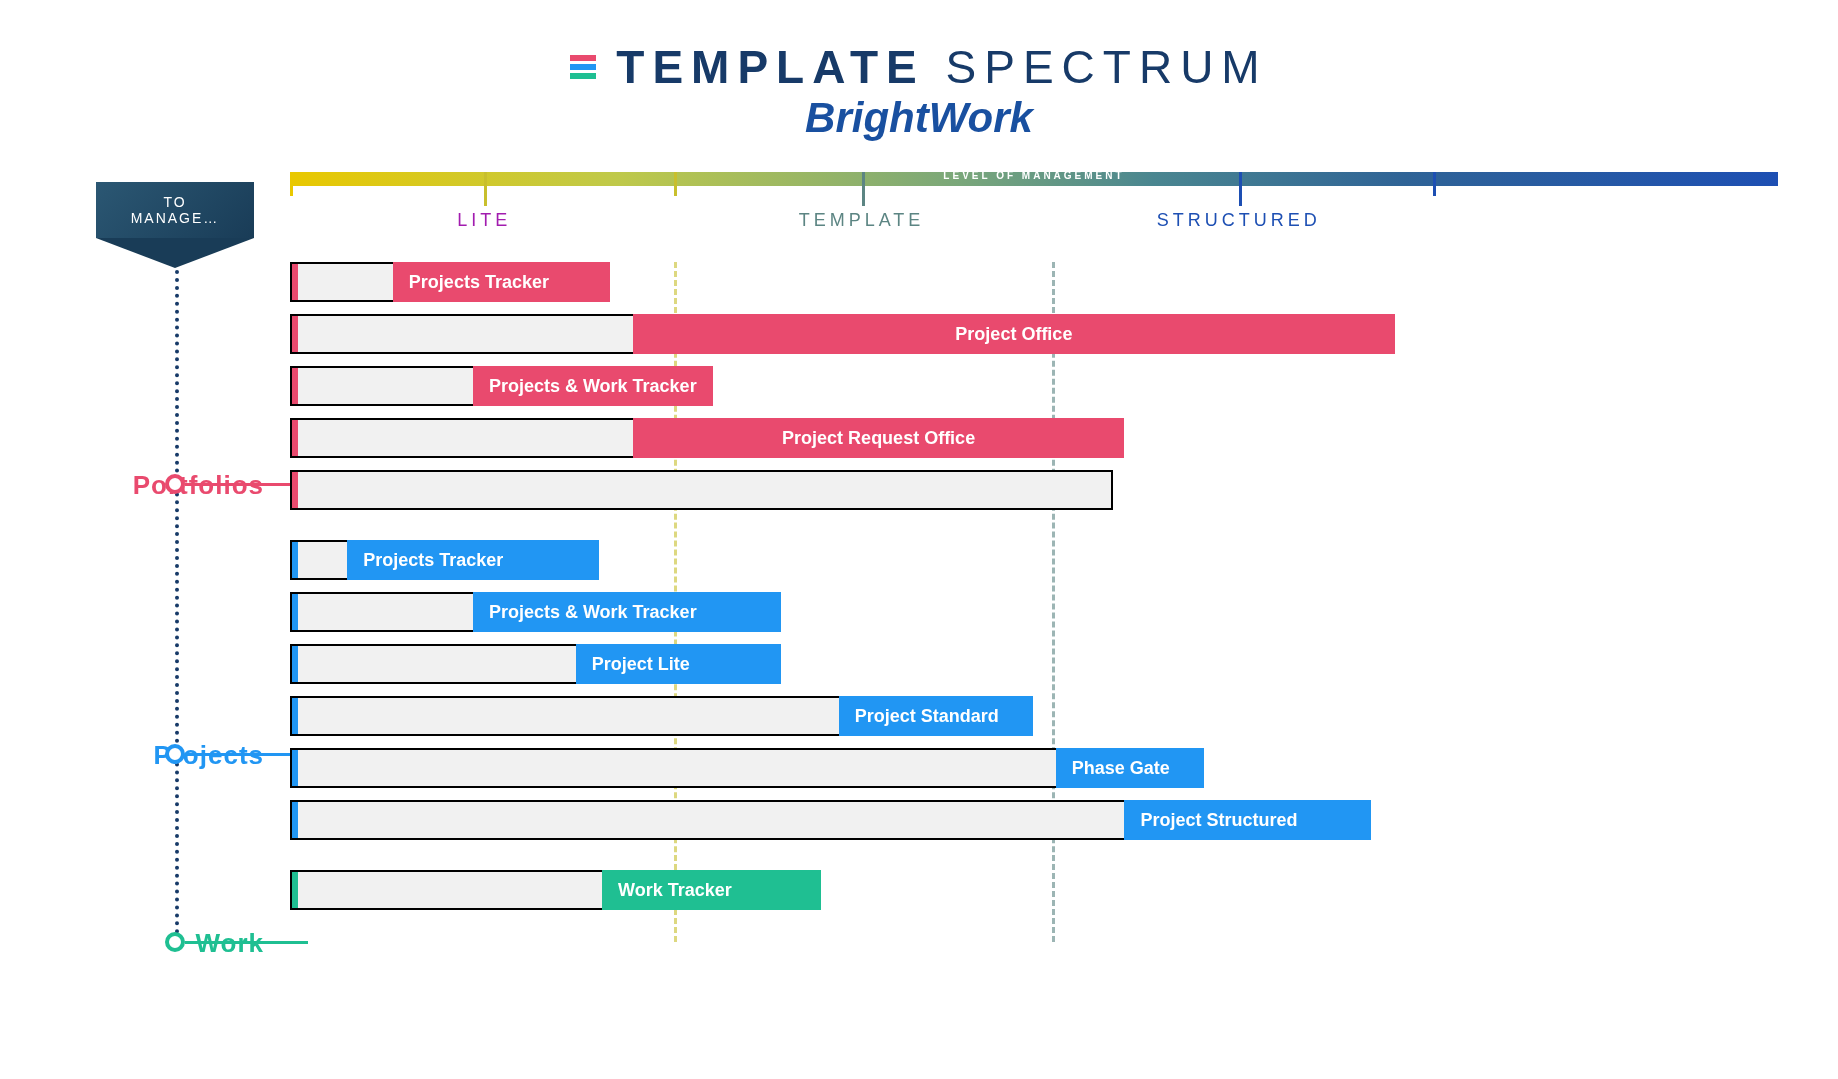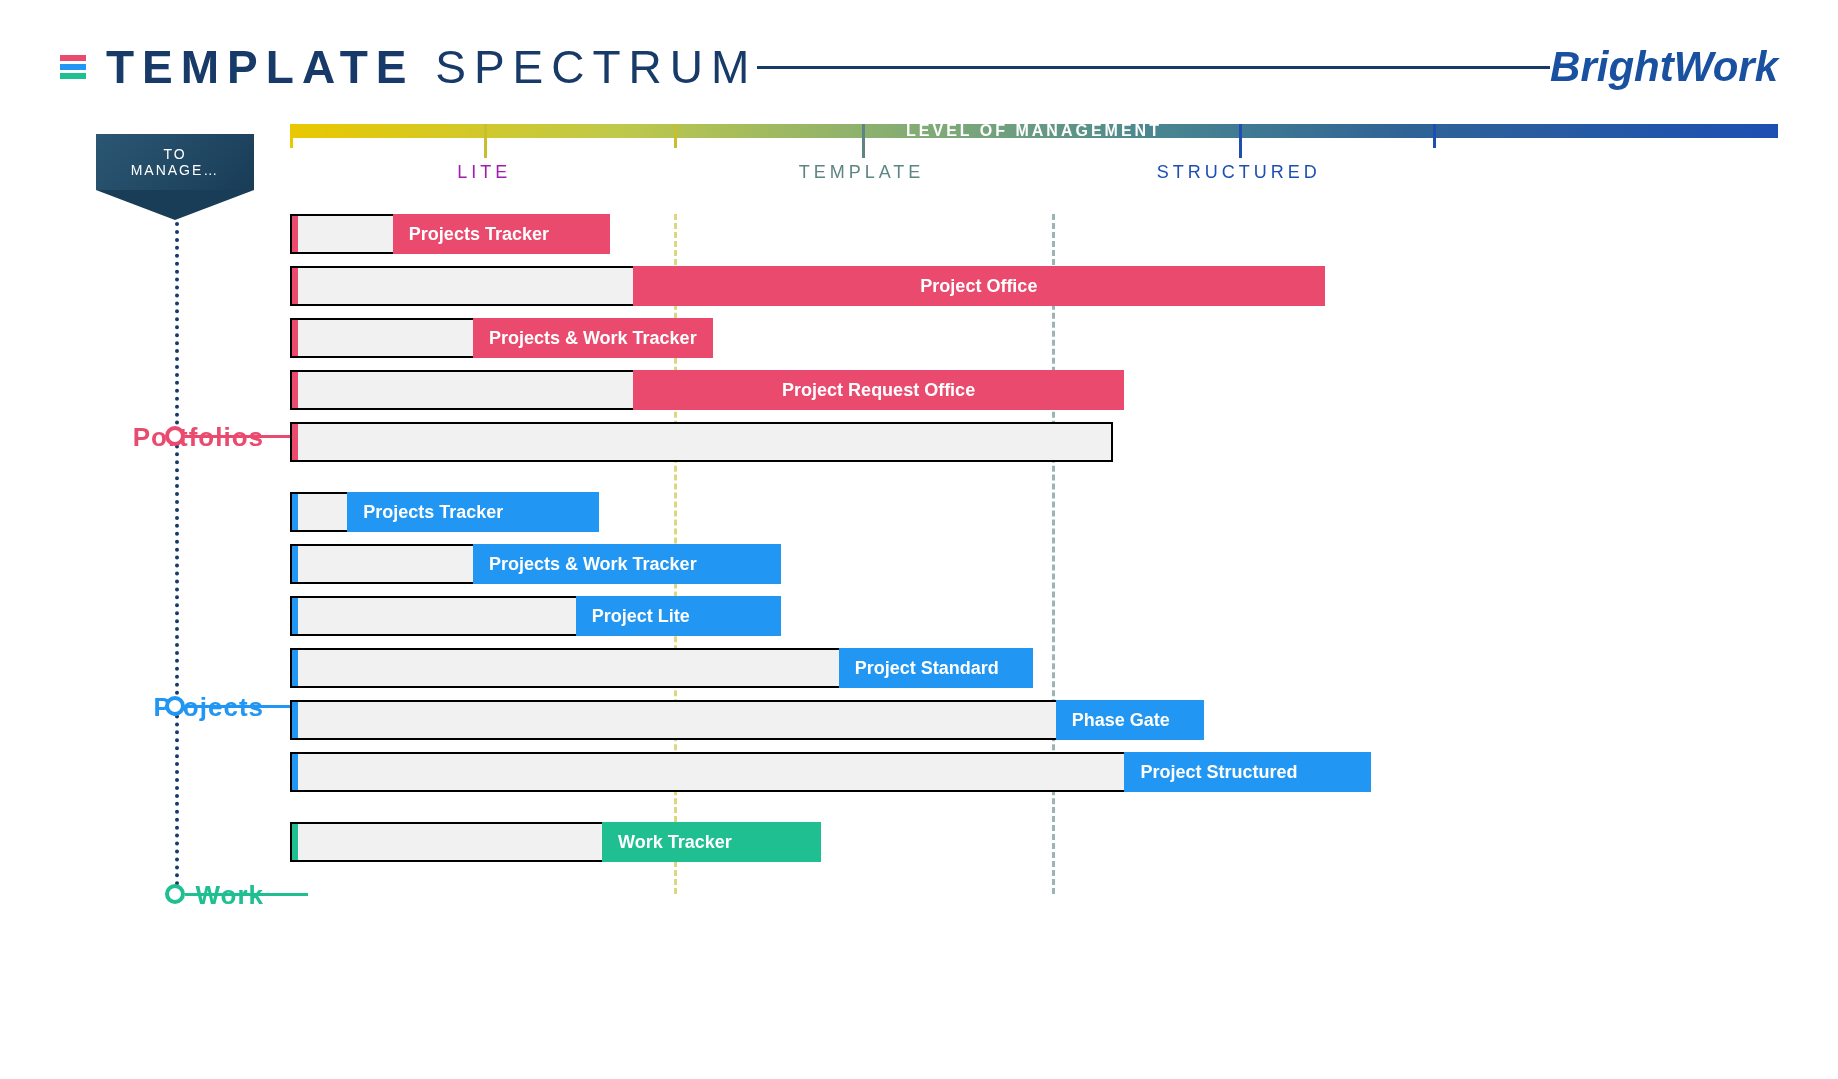--- a/index.html
+++ b/index.html
@@ -13,21 +13,21 @@
   * { box-sizing: border-box; }
   body {
     margin: 0;
     padding: 40px 60px;
     font-family: "Helvetica Neue", Arial, sans-serif;
     background: #fff;
     color: var(--navy);
     width: 1838px;
   }
   
-  .header { display:flex; align-items:center; margin-bottom:30px; }
+  .header { display:flex; align-items:center; margin-bottom:30px;flex-direction:column; }
   .title { display:flex; align-items:center; gap:20px; }
   .logo-icon { display:flex; flex-direction:column; gap:3px; }
   .logo-icon span { width:26px; height:6px; display:block; }
   .title-text { font-size:46px; font-weight:600; letter-spacing:8px; }
   .title-text .thin { font-weight:300; }
   .hr { flex:1; height:3px; background:var(--navy); }
   .brand { font-size:42px; font-weight:800; font-style:italic; color:#1950a0; }
 
   
   .diagram { display:flex; gap:0; }
@@ -50,21 +50,21 @@
   .cat-label {
     position:absolute; left:0; right:26px; text-align:right;
     font-size:26px; font-weight:700; letter-spacing:1px;
   }
   .cat-dot { position:absolute; left:50%; width:20px; height:20px; border-radius:50%; border:4px solid; background:#fff; transform:translateX(-50%);}
   .cat-line-out { position:absolute; height:3px; }
 
   
   .spectrum-hdr { position:relative; height:90px; }
   .grad { height:14px; background:linear-gradient(90deg,#e9c800 0%, #bfc94a 22%, #7aa77a 45%, #4a8690 58%, #2f6396 75%, #1d4fb3 100%); }
-  .grad-title { position:absolute; top:-2px; left:0; right:0; text-align:center; color:#fff; font-size:16px; letter-spacing:3px; font-weight:600; }
+  .grad-title { position:absolute; top:-2px; left:0; right:0; text-align:center; color:#fff; font-size:10px; letter-spacing:3px; font-weight:600; }
   .tick { position:absolute; top:0; width:0; height:34px; border-left:3px solid; }
   .tick-label { position:absolute; top:38px; font-size:18px; letter-spacing:4px; font-weight:500; transform:translateX(-50%); }
   .col-line { position:absolute; top:90px; height:680px; width:0; border-left:3px dashed; opacity:.6;}
 
   
   .group { margin-bottom:30px;text-align:right; }
   .bar-row { position:relative; height:40px; margin-bottom:12px; }
   .bar-base { position:absolute; top:0; bottom:0; left:0; background:#f1f1f1; border:2px solid #000; }
   .bar-fill { position:absolute; top:0; bottom:0; right:0; display:flex; align-items:center; color:#fff; font-weight:700; font-size:18px; padding:0 16px; }
   .bar-fill.left  { justify-content:flex-start; }
@@ -139,21 +139,21 @@
           <div class="bar-row">
             <div class="bar-base" style="width: 320.04px;">
               <div class="accent"></div>
             </div>
             <div class="bar-fill left" style="left: 102.87px; width: 217.17px;">Projects Tracker</div>
           </div>
           <div class="bar-row">
             <div class="bar-base" style="width: 994.41px;">
               <div class="accent"></div>
             </div>
-            <div class="bar-fill center" style="left: 342.9px; width: 692px;">Project Office</div>
+            <div class="bar-fill center" style="left: 342.9px; width: 762px;">Project Office</div>
           </div>
           <div class="bar-row">
             <div class="bar-base" style="width: 422.91px;">
               <div class="accent"></div>
             </div>
             <div class="bar-fill left" style="left: 182.88px; width: 240.03px;">Projects &amp; Work Tracker</div>
           </div>
           <div class="bar-row">
             <div class="bar-base" style="width: 834.39px;">
               <div class="accent"></div>

